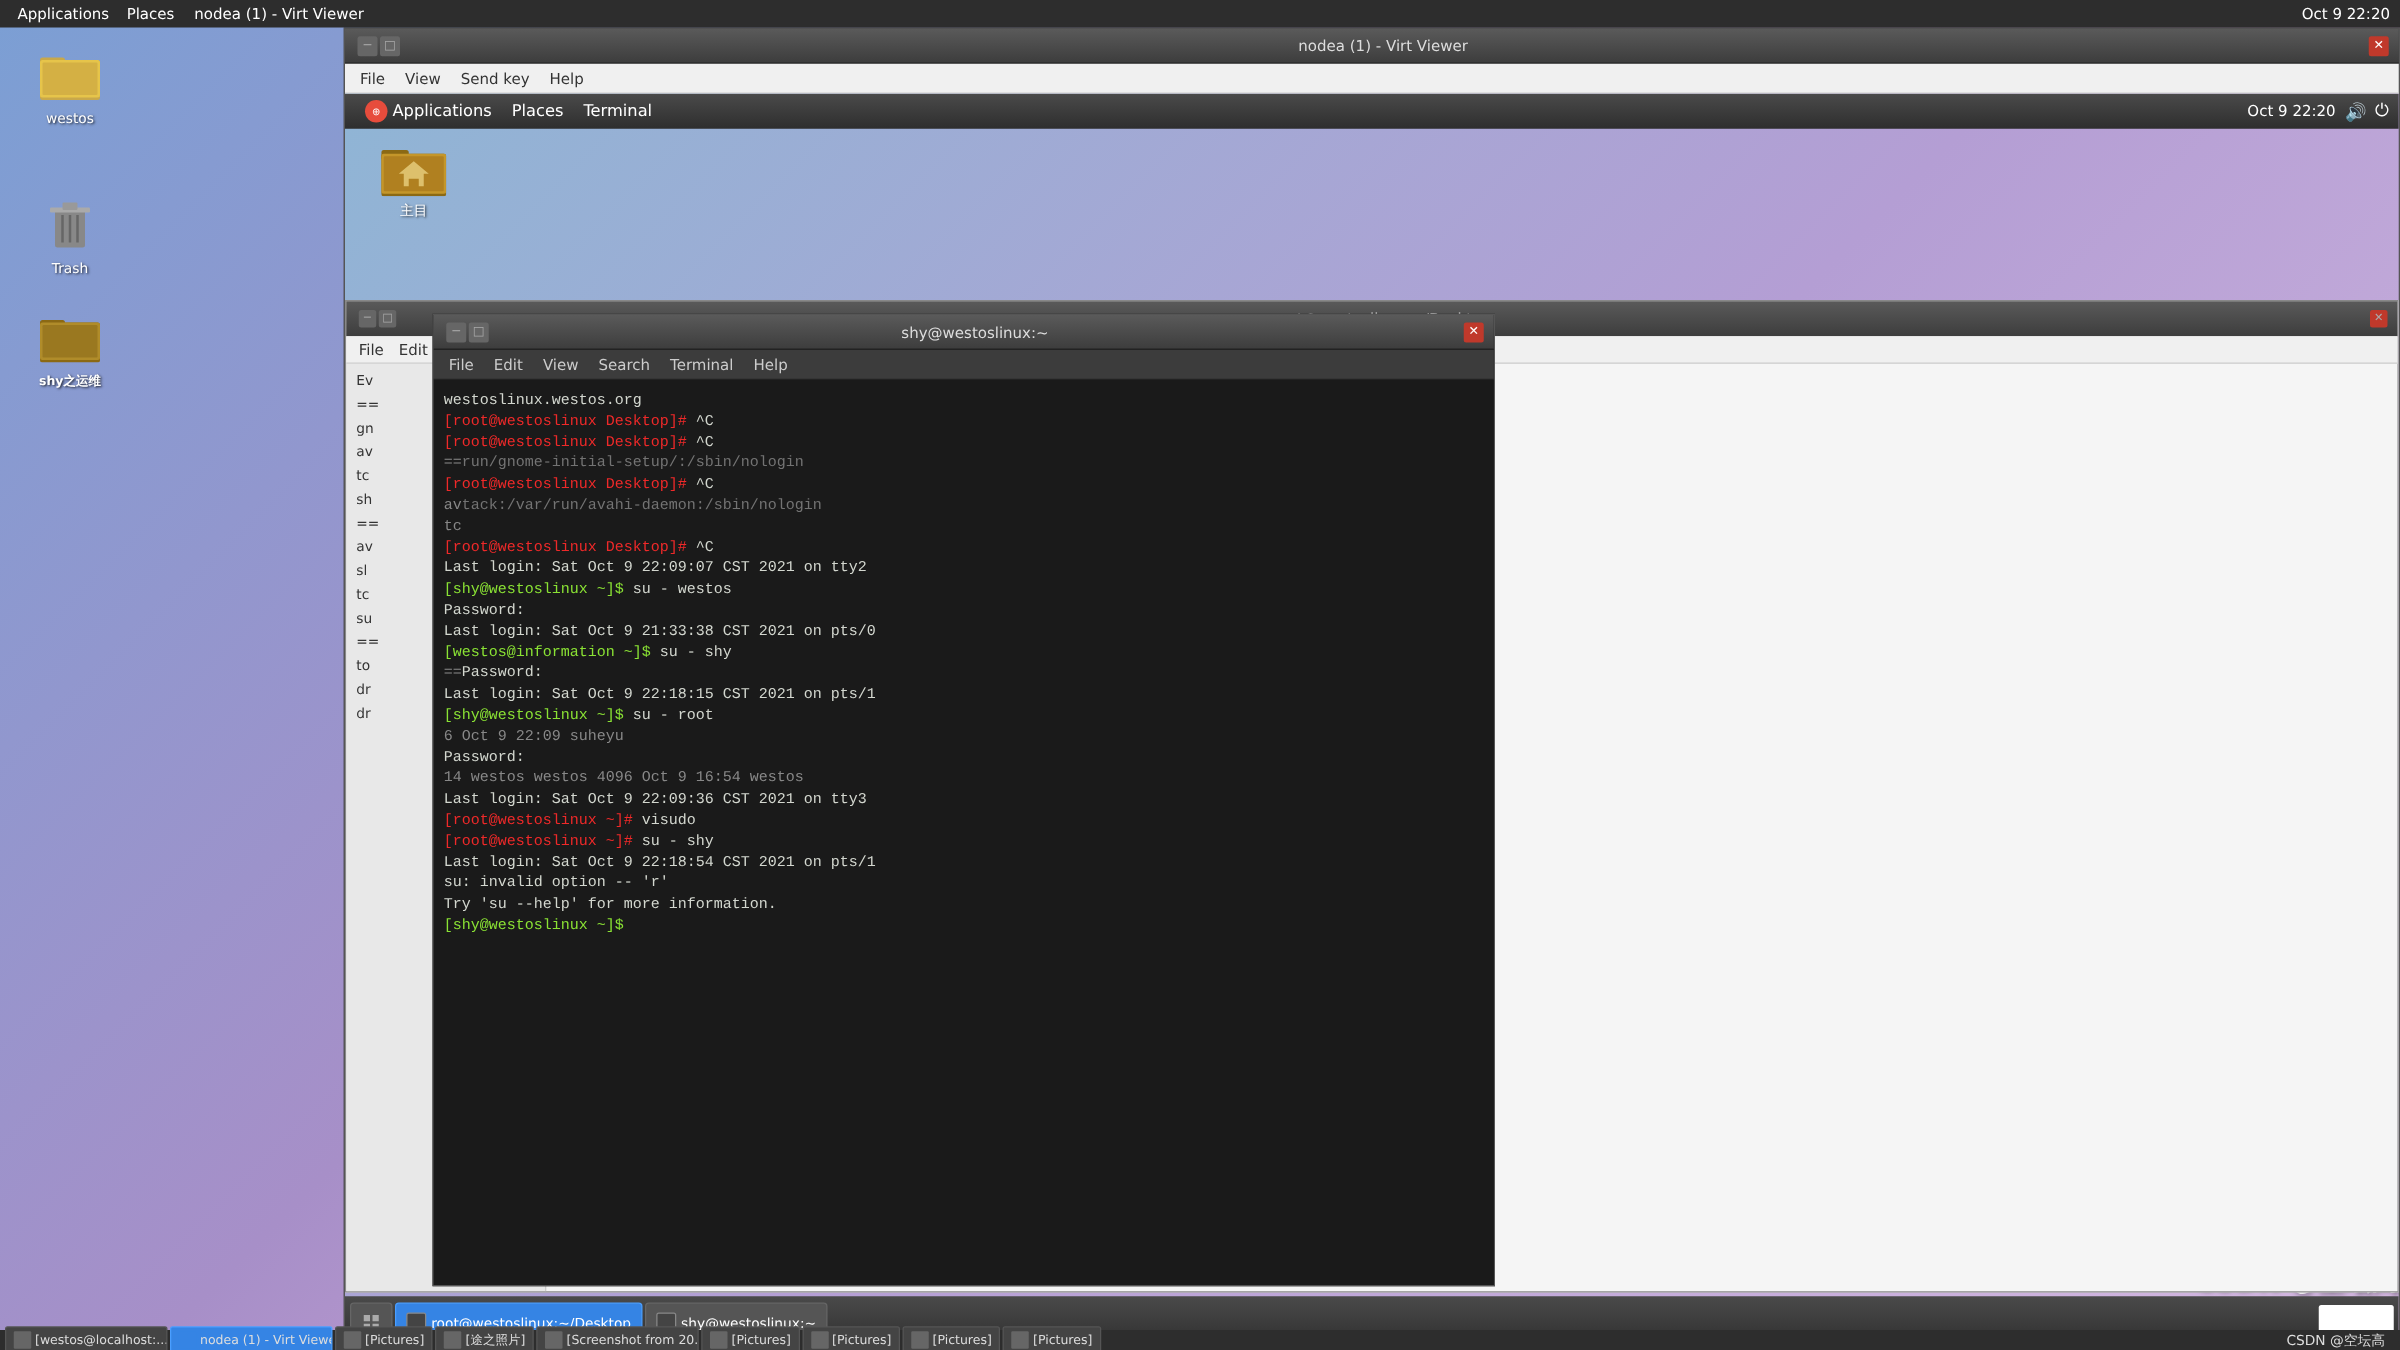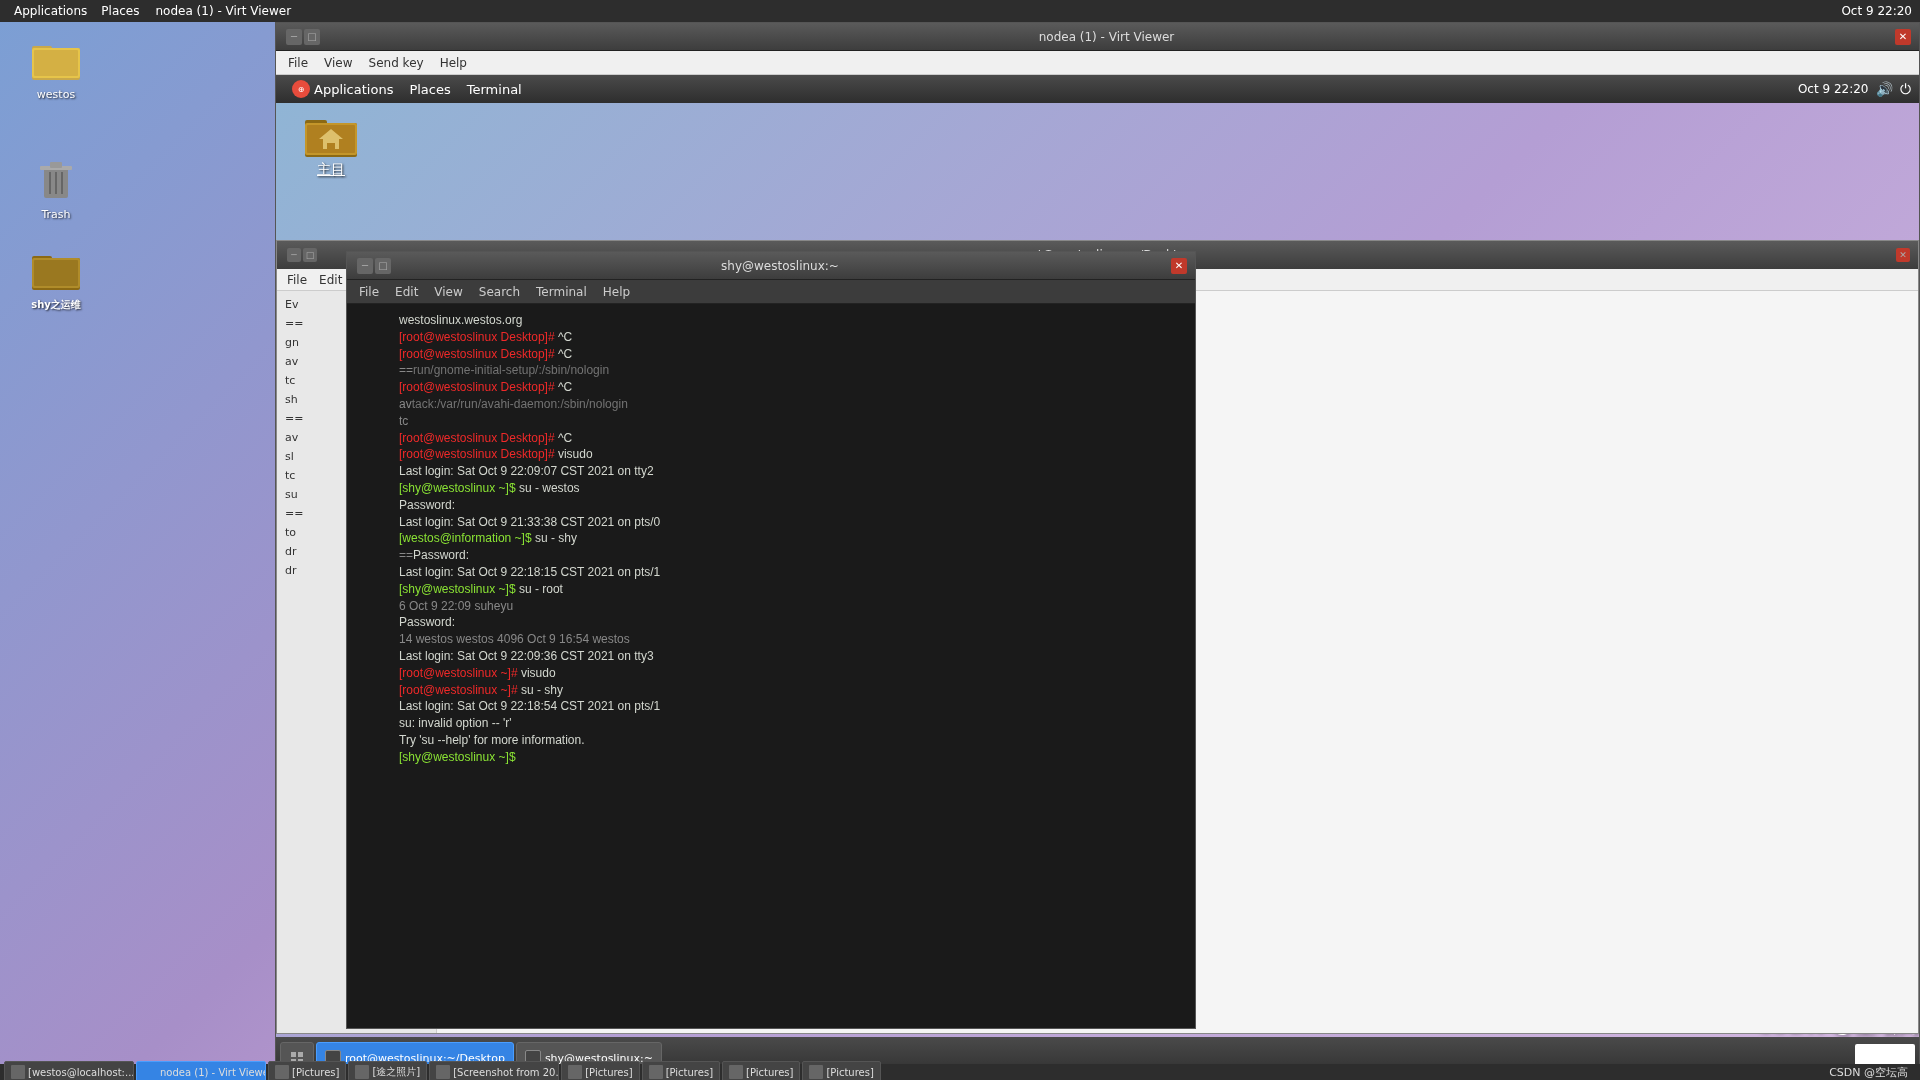--- a/index.html
+++ b/index.html
@@ -215,24 +215,23 @@
       position: absolute;
       top: 38px;
       left: 20px;
       display: flex;
       flex-direction: column;
       align-items: center;
       width: 70px;
     }
     .guest-folder-icon .lbl {
       color: white;
-      font-size: 14px;
+      font-size: 11px;
       text-shadow: 1px 1px 2px rgba(0,0,0,0.8);
       margin-top: 4px;
-      text-decoration: underline;
     }
 
     
     .file-manager {
       position: absolute;
       top: 165px;
       left: 0;
       right: 0;
       bottom: 45px;
       background: #f5f5f5;
@@ -372,26 +371,25 @@
       cursor: pointer;
       height: 100%;
       display: flex;
       align-items: center;
     }
 
     .terminal-content {
       flex: 1;
       padding: 8px;
       overflow-y: auto;
-      font-family: Liberation Sans, sans-serif;
+      font-family: Liberation Mono, monospace;
       font-size: 12px;
       color: #d3d7cf;
       background: #1a1a1a;
       line-height: 1.4;
-      margin-left: 44px;
     }
     .terminal-content .prompt-root { color: #ef2929; }
     .terminal-content .prompt-user { color: #8ae234; }
     .terminal-content .cmd { color: #d3d7cf; }
 
     .terminal-line { display: block; }
 
     
     .guest-taskbar {
       position: absolute;
@@ -715,21 +713,20 @@
       </div>
       <div class="terminal-content">
         <span class="terminal-line">westoslinux.westos.org</span>
         <span class="terminal-line"><span class="prompt-root">[root@westoslinux Desktop]#</span><span class="cmd"> ^C</span></span>
         <span class="terminal-line"><span class="prompt-root">[root@westoslinux Desktop]#</span><span class="cmd"> ^C</span></span>
         <span class="terminal-line"><span class="text-dimmed">==</span><span class="text-highlight">run/gnome-initial-setup/:/sbin/nologin</span></span>
         <span class="terminal-line"><span class="prompt-root">[root@westoslinux Desktop]#</span><span class="cmd"> ^C</span></span>
         <span class="terminal-line"><span class="text-dimmed">av</span><span class="text-highlight">tack:/var/run/avahi-daemon:/sbin/nologin</span></span>
         <span class="terminal-line"><span class="text-dimmed">tc</span></span>
         <span class="terminal-line"><span class="prompt-root">[root@westoslinux Desktop]#</span><span class="cmd"> ^C</span></span>
-        <span class="terminal-line"><span class="prompt-root">[root@westoslinux Desktop]#</span><span class="cmd"> visudo</span></span>
         <span class="terminal-line">Last login: Sat Oct  9 22:09:07 CST 2021 on tty2</span>
         <span class="terminal-line"><span class="prompt-user">[shy@westoslinux ~]$</span><span class="cmd"> su - westos</span></span>
         <span class="terminal-line">Password:</span>
         <span class="terminal-line">Last login: Sat Oct  9 21:33:38 CST 2021 on pts/0</span>
         <span class="terminal-line"><span class="prompt-user">[westos@information ~]$</span><span class="cmd"> su - shy</span></span>
         <span class="terminal-line"><span class="text-dimmed">==</span>Password:</span>
         <span class="terminal-line">Last login: Sat Oct  9 22:18:15 CST 2021 on pts/1</span>
         <span class="terminal-line"><span class="prompt-user">[shy@westoslinux ~]$</span><span class="cmd"> su - root</span></span>
         <span class="terminal-line" style="color:#888;">6 Oct  9 22:09 suheyu</span>
         <span class="terminal-line">Password:</span>

